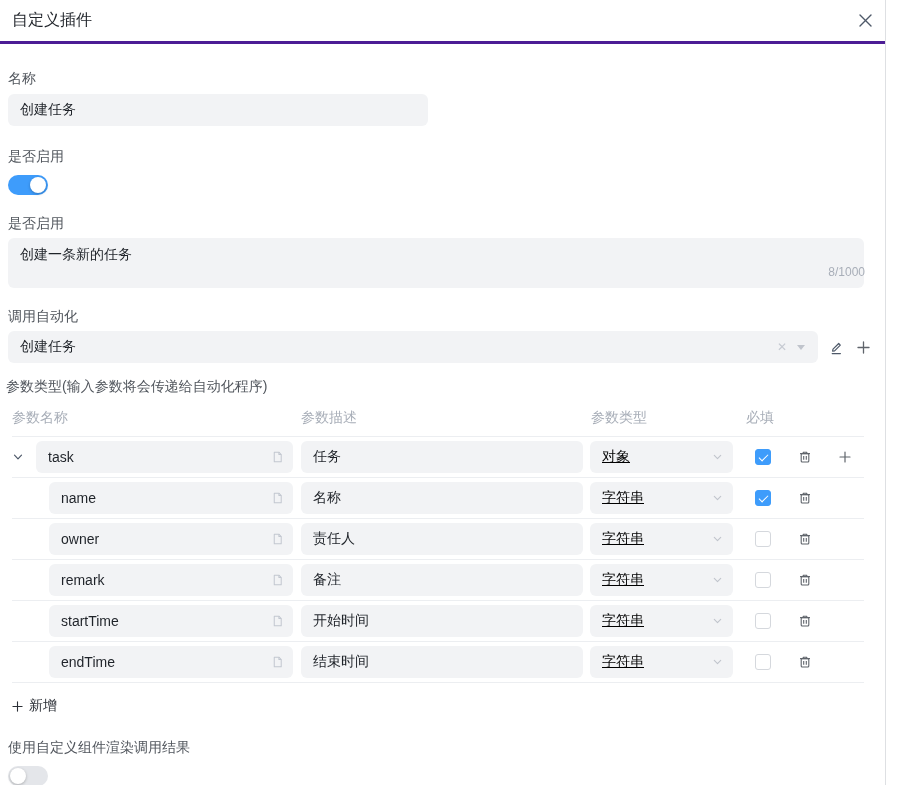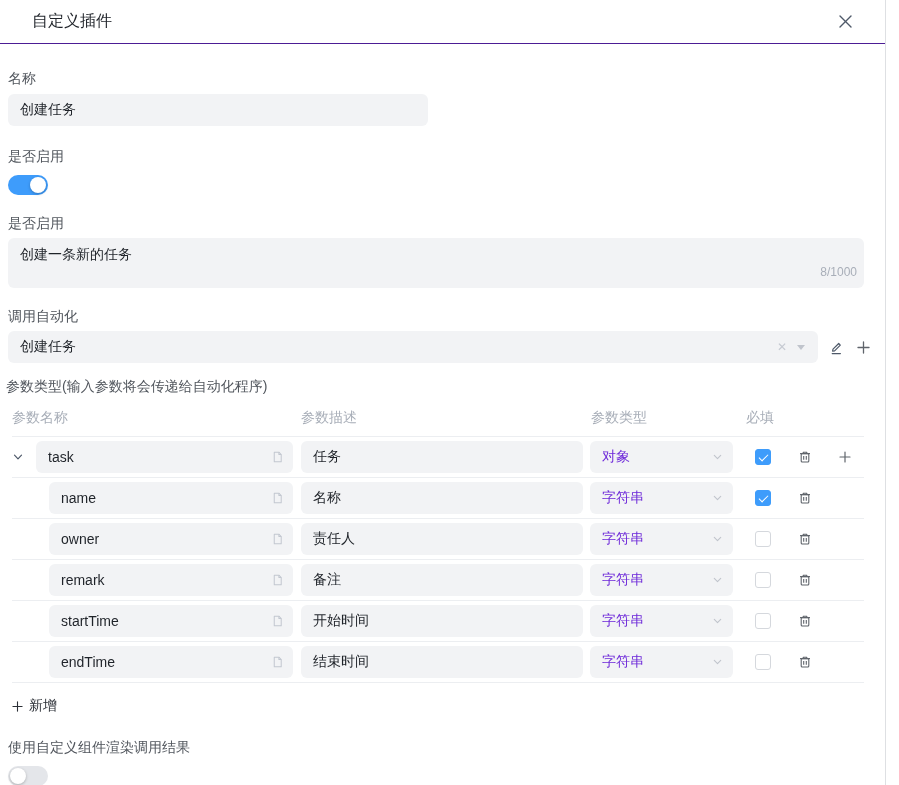--- a/index.html
+++ b/index.html
@@ -7,21 +7,21 @@
     font-family:"Liberation Sans","DejaVu Sans",sans-serif; }
   body { position:relative; }
 
   
   .backdrop-frag { position:absolute; top:3px; left:6px; width:16px; height:16px; z-index:0; }
 
   .modal { position:absolute; top:0; left:0; width:886px; height:785px; background:#fff;
     border-right:1px solid #dee0e3; border-top-left-radius:8px; z-index:1; }
 
   .modal-header { height:44px; display:flex; align-items:center; justify-content:space-between;
-    padding:0 32px; border-bottom:1px solid #4c1d95; }
+    padding:0 12px; border-bottom:3px solid #4c1d95; }
   .modal-title { font-size:16px; font-weight:500; color:#1f2329; }
   .close-btn { width:20px; height:20px; border:none; background:transparent; cursor:pointer;
     display:flex; align-items:center; justify-content:center; margin-right:-2px; }
 
   .modal-body { padding:0 8px; }
 
   .field-label { font-size:14px; color:#51565d; line-height:14px; }
 
   .two-col { display:flex; gap:18px; margin-top:27px; }
   .col-name { width:420px; }
@@ -41,21 +41,21 @@
     margin-top:12px; cursor:pointer; }
   .toggle .knob { position:absolute; top:2px; left:2px; width:16px; height:16px; border-radius:50%;
     background:#fff; box-shadow:0 1px 3px rgba(0,0,0,.25); }
   .toggle.on { background:var(--accent,#3e9cfb); }
   .toggle.on .knob { left:22px; }
 
   .desc-wrap { position:relative; margin-top:8px; }
   .desc-area { width:856px; height:50px; background:#f2f3f5; border:none; border-radius:6px;
     resize:none; padding:8px 70px 8px 12px; font-size:14px; color:#1f2329; outline:none;
     font-family:"Liberation Sans","DejaVu Sans",sans-serif; }
-  .char-counter { position:absolute; right:20px; bottom:13px; font-size:12px; color:#a8aeb8; }
+  .char-counter { position:absolute; right:12px; bottom:13px; font-size:12px; color:#a8aeb8; }
 
   .automation-row { display:flex; align-items:center; margin-top:8px; }
   .automation-select { position:relative; width:810px; height:32px; background:#f2f3f5;
     border-radius:6px; display:flex; align-items:center; padding:0 52px 0 12px; cursor:pointer; }
   .automation-select .sel-text { font-size:14px; color:#1f2329; }
   .sel-clear { position:absolute; right:31px; top:50%; transform:translateY(-50%);
     font-size:12px; color:#c6cad2; line-height:1; cursor:pointer; }
   .sel-caret { position:absolute; right:13px; top:50%; transform:translateY(-40%);
     width:0; height:0; border-left:4px solid transparent; border-right:4px solid transparent;
     border-top:5px solid #c0c4cc; }
@@ -73,21 +73,21 @@
 
   .param-table { margin-top:9px; border-top:1px solid #eceef1; margin-left:4px; width:852px; }
   .prow { display:flex; align-items:center; height:41px; border-bottom:1px solid #eceef1; }
   .expander { width:24px; display:flex; align-items:center; cursor:pointer; }
   .name-cell { position:relative; width:257px; }
   .prow.child .name-cell { margin-left:13px; width:244px; }
   .name-cell .text-input { height:32px; }
   .desc-cell { width:282px; margin-left:8px; }
   .type-select { position:relative; width:143px; height:32px; background:#f2f3f5; border-radius:6px;
     display:flex; align-items:center; padding:0 28px 0 12px; margin-left:7px; cursor:pointer; }
-  .type-select .sel-text { font-size:14px; color:#6d28d9; }
+  .type-select .sel-text { font-size:14px; color:#000000;text-decoration:underline; }
   .type-select .thin-caret { position:absolute; right:10px; top:50%; transform:translateY(-50%); display:flex; }
 
   .checkbox { width:16px; height:16px; border:1px solid #d5d8dd; border-radius:3px; background:#fff;
     margin-left:22px; position:relative; cursor:pointer; flex:none; }
   .checkbox.checked { background:var(--accent,#3e9cfb); border-color:var(--accent,#3e9cfb); }
   .checkbox.checked::after { content:""; position:absolute; left:3px; top:3.5px; width:8px; height:4px;
     border-left:1.6px solid #fff; border-bottom:1.6px solid #fff; transform:rotate(-45deg); }
 
   .row-trash { margin-left:26px; width:16px; height:16px; }
   .row-plus  { margin-left:24px; width:16px; height:16px; }

